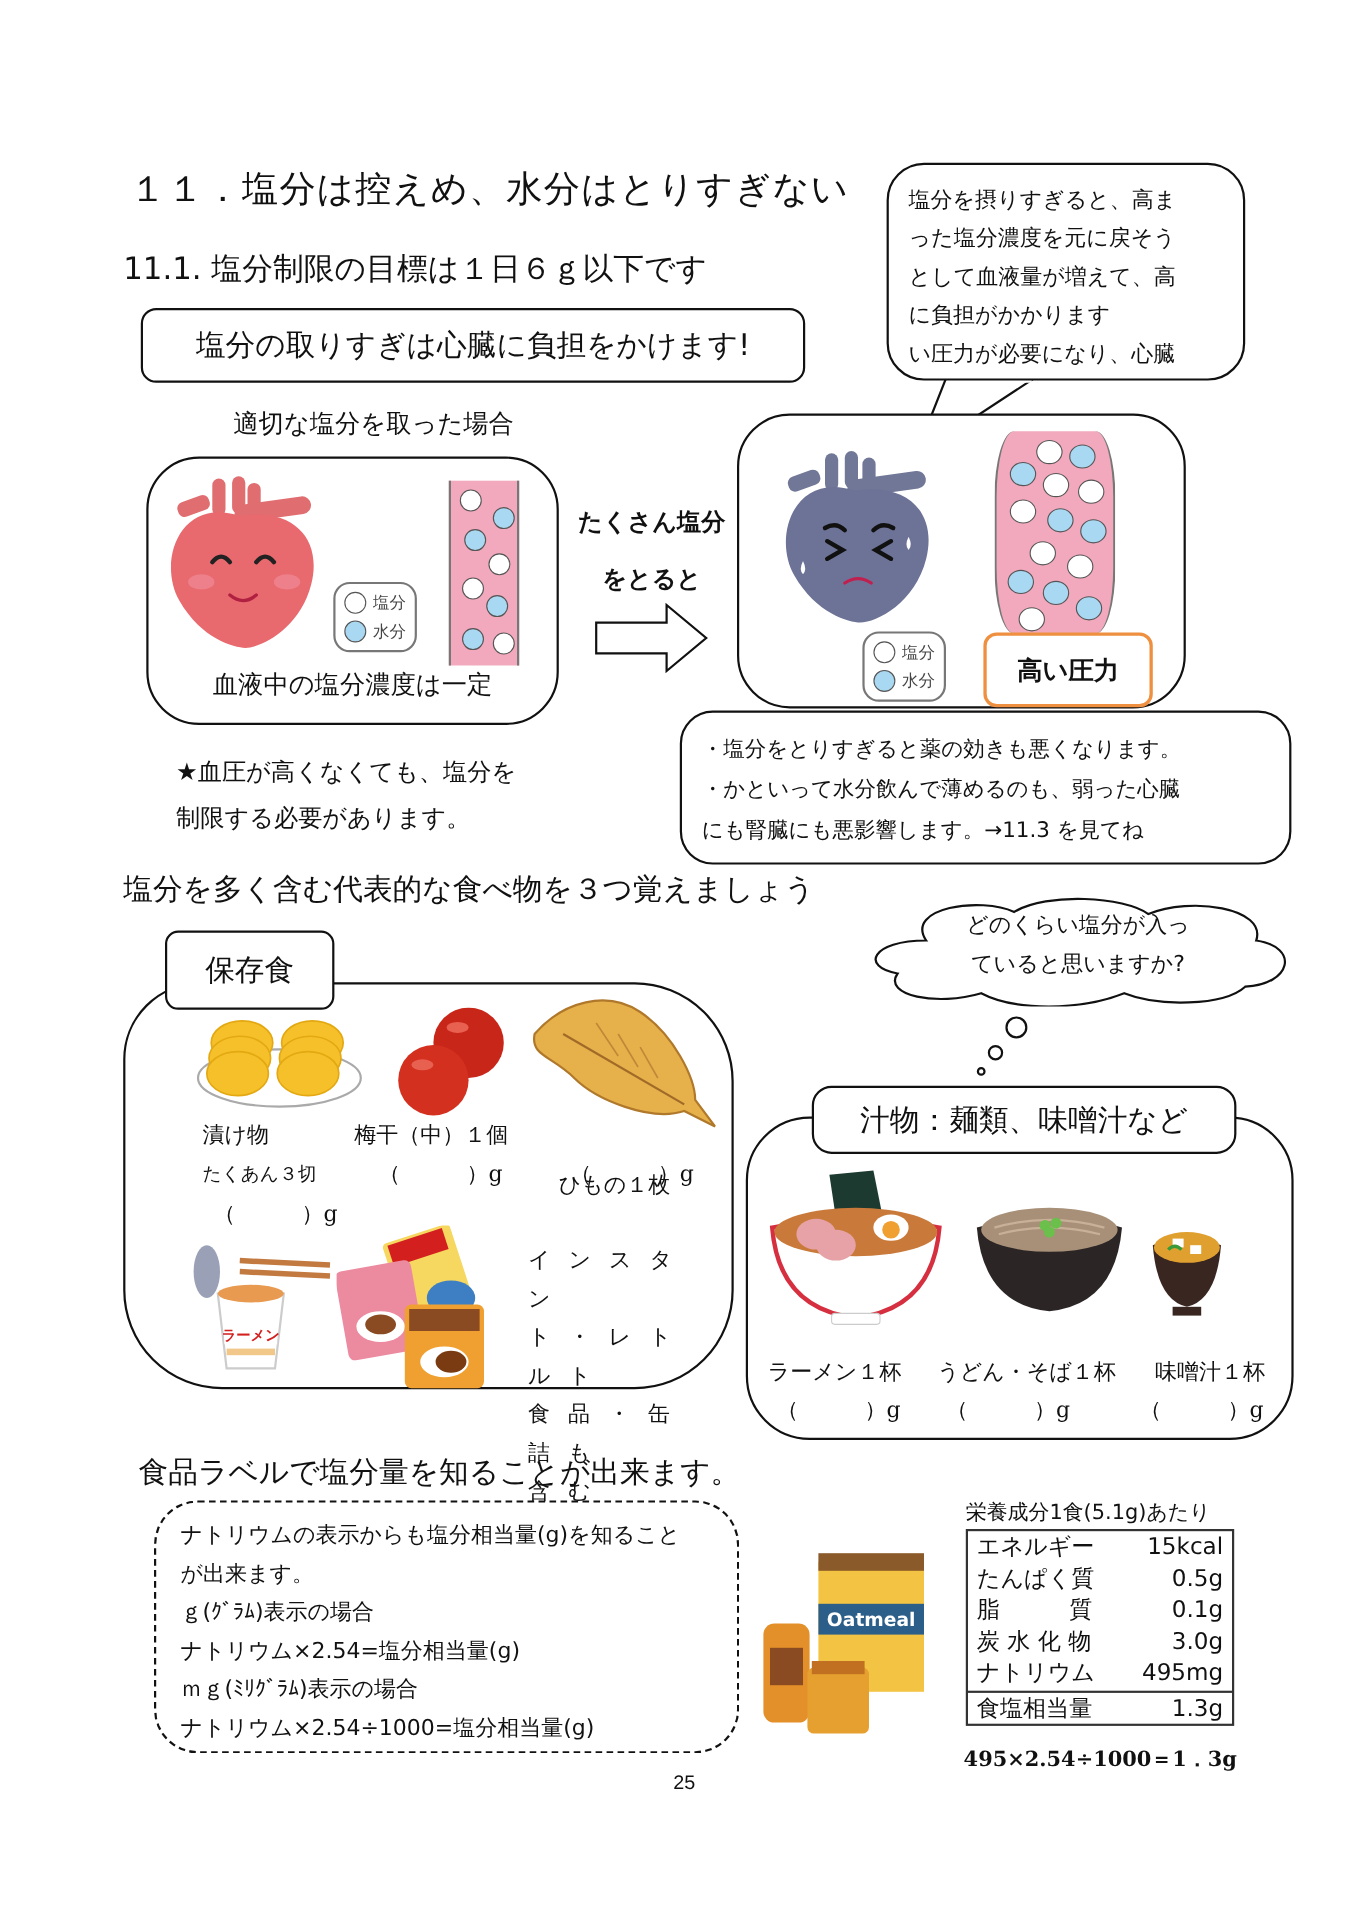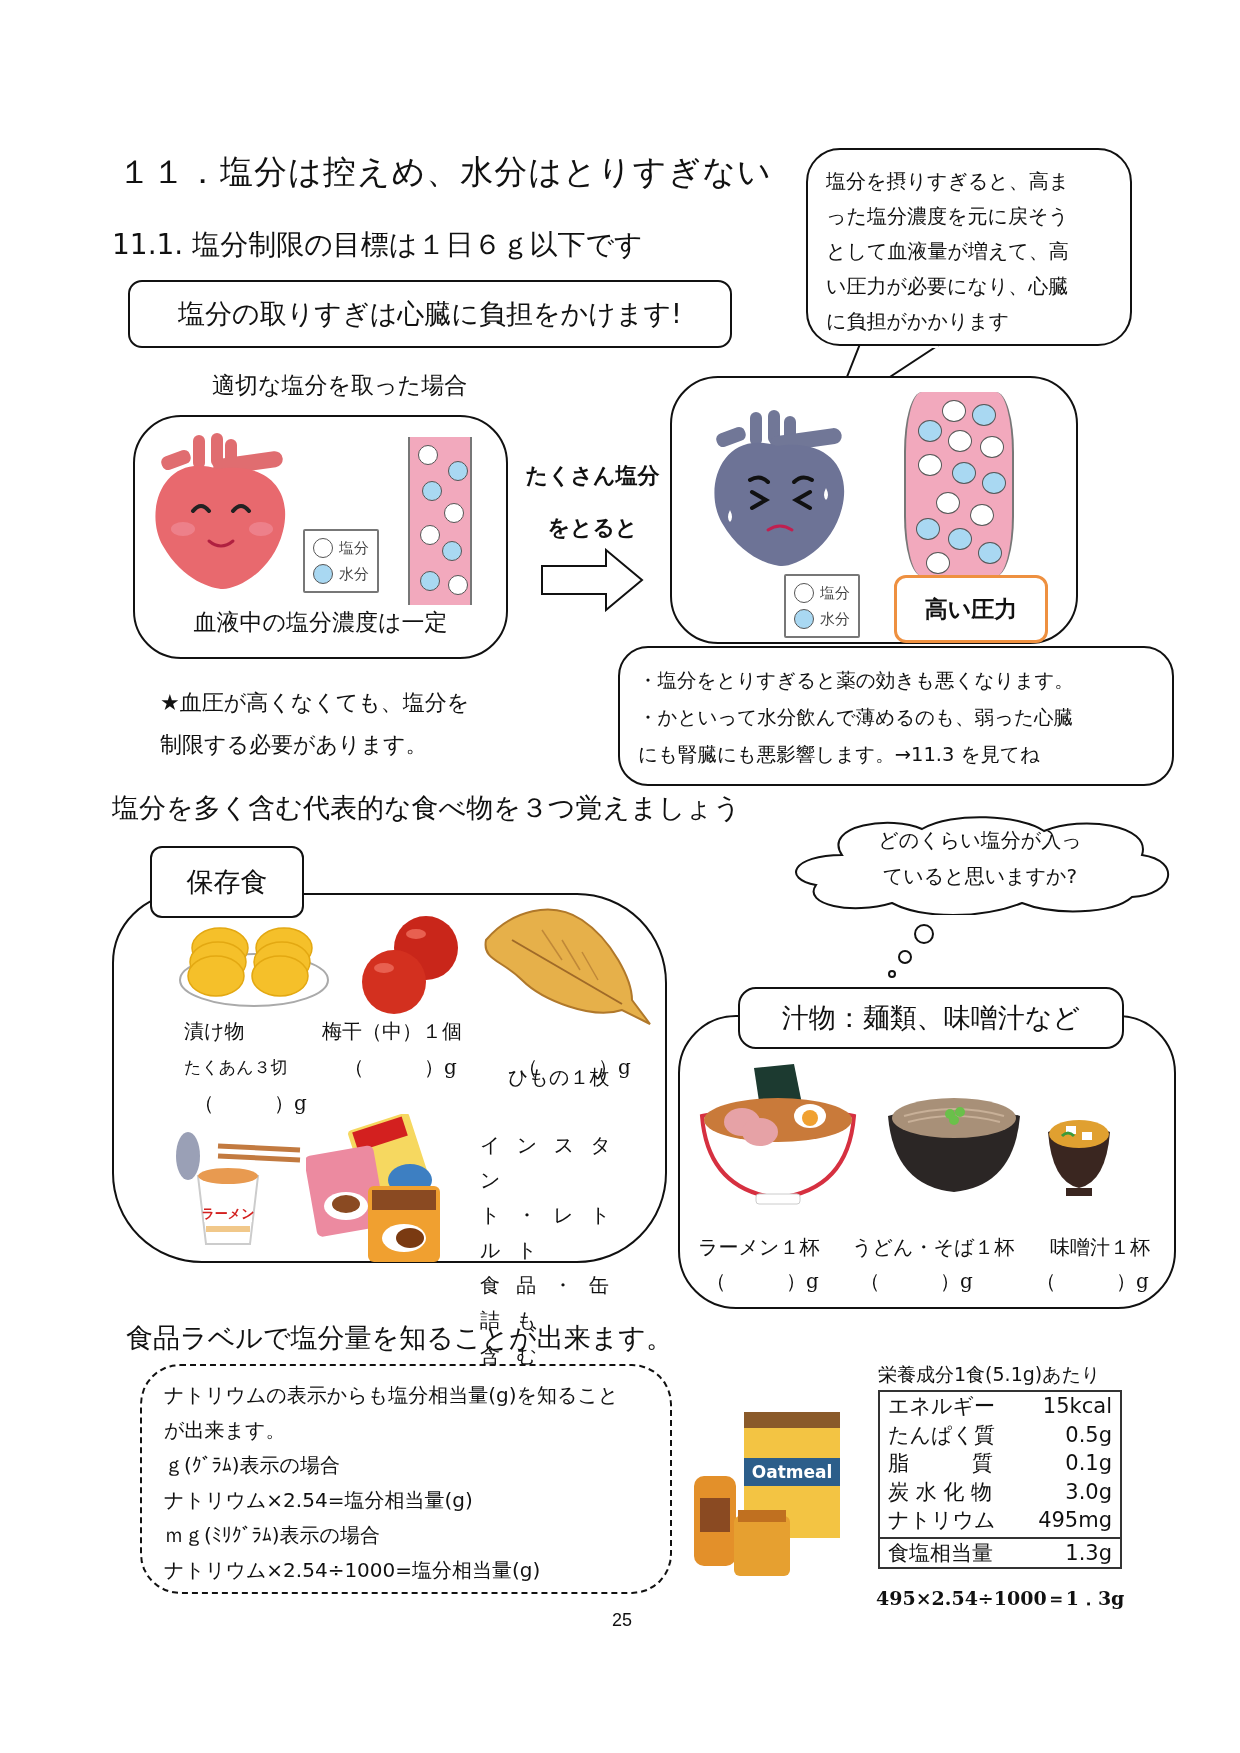--- a/index.html
+++ b/index.html
@@ -10,21 +10,21 @@
   .h2 { left: 112px; top: 226px; font-size: 28px; white-space: nowrap; }
   .box { border: 2px solid #111; background: #fff; box-sizing: border-box; }
   .lead-box { left: 128px; top: 280px; width: 604px; height: 68px; border-radius: 14px;
               font-size: 27px; display: flex; align-items: center; justify-content: center; }
   .callout { left: 806px; top: 148px; width: 326px; height: 198px; border-radius: 34px;
              padding: 14px 18px; font-size: 20px; font-weight: normal; line-height: 35px; }
   .caption-normal { left: 212px; top: 370px; font-size: 23px; white-space: nowrap; }
   .panel-left { left: 133px; top: 415px; width: 375px; height: 244px; border-radius: 48px; }
   .panel-right { left: 670px; top: 376px; width: 408px; height: 268px; border-radius: 48px; }
   .arrow-text { left: 520px; top: 450px; font-size: 22px; font-weight: bold; line-height: 52px; text-align: center; width: 145px; }
-  .legend { border: 2px solid #777; border-radius: 2px; background: #fff; padding: 4px 8px; font-size: 15px; color: #444; }
+  .legend { border: 2px solid #777; border-radius: 15px; background: #fff; padding: 4px 8px; font-size: 15px; color: #444; }
   .legend-row { display: flex; align-items: center; gap: 6px; height: 26px; }
   .dot { width: 20px; height: 20px; border-radius: 50%; border: 1.5px solid #555; box-sizing: border-box; display: inline-block; }
   .dot.salt { background: #fff; }
   .dot.water { background: #a9d8f2; }
   .vessel { background: #f2a9bd; border-left: 2px solid #777; border-right: 2px solid #777; box-sizing: border-box; }
   .vessel .dot { position: absolute; width: 20px; height: 20px; }
   .vessel-wide .dot { width: 24px; height: 22px; }
   .pressure { left: 894px; top: 575px; width: 154px; height: 68px; border: 3px solid #ee9040; border-radius: 12px;
               background: #fff; box-sizing: border-box; display: flex; align-items: center; justify-content: center;
               font-size: 23px; font-weight: bold; }
@@ -63,22 +63,22 @@
 <div class="abs box lead-box">塩分の取りすぎは心臓に負担をかけます!</div>
 
 <svg class="abs" style="left:820px;top:330px;" width="180" height="90">
   <polygon points="40,14 120,14 12,85" fill="#fff" stroke="#111" stroke-width="2"></polygon>
   <line x1="42" y1="16" x2="118" y2="16" stroke="#fff" stroke-width="4"></line>
 </svg>
 <div class="abs box callout">
   <div>塩分を摂りすぎると、高ま</div>
   <div>った塩分濃度を元に戻そう</div>
   <div>として血液量が増えて、高</div>
+  <div>に負担がかかります</div>
   <div>い圧力が必要になり、心臓</div>
-  <div>に負担がかかります</div>
 </div>
 
 <div class="abs caption-normal">適切な塩分を取った場合</div>
 <div class="abs box panel-left">
   <svg class="abs" style="left:8px;top:14px;" width="150" height="160">
     <rect x="18" y="22" width="30" height="14" rx="6" fill="#e06d70" transform="rotate(-20 33 29)"></rect>
     <rect x="50" y="4" width="12" height="34" rx="6" fill="#e06d70"></rect>
     <rect x="68" y="2" width="12" height="34" rx="6" fill="#e06d70"></rect>
     <rect x="82" y="8" width="12" height="30" rx="6" fill="#e06d70"></rect>
     <rect x="70" y="24" width="70" height="16" rx="8" fill="#e06d70" transform="rotate(-8 105 32)"></rect>

